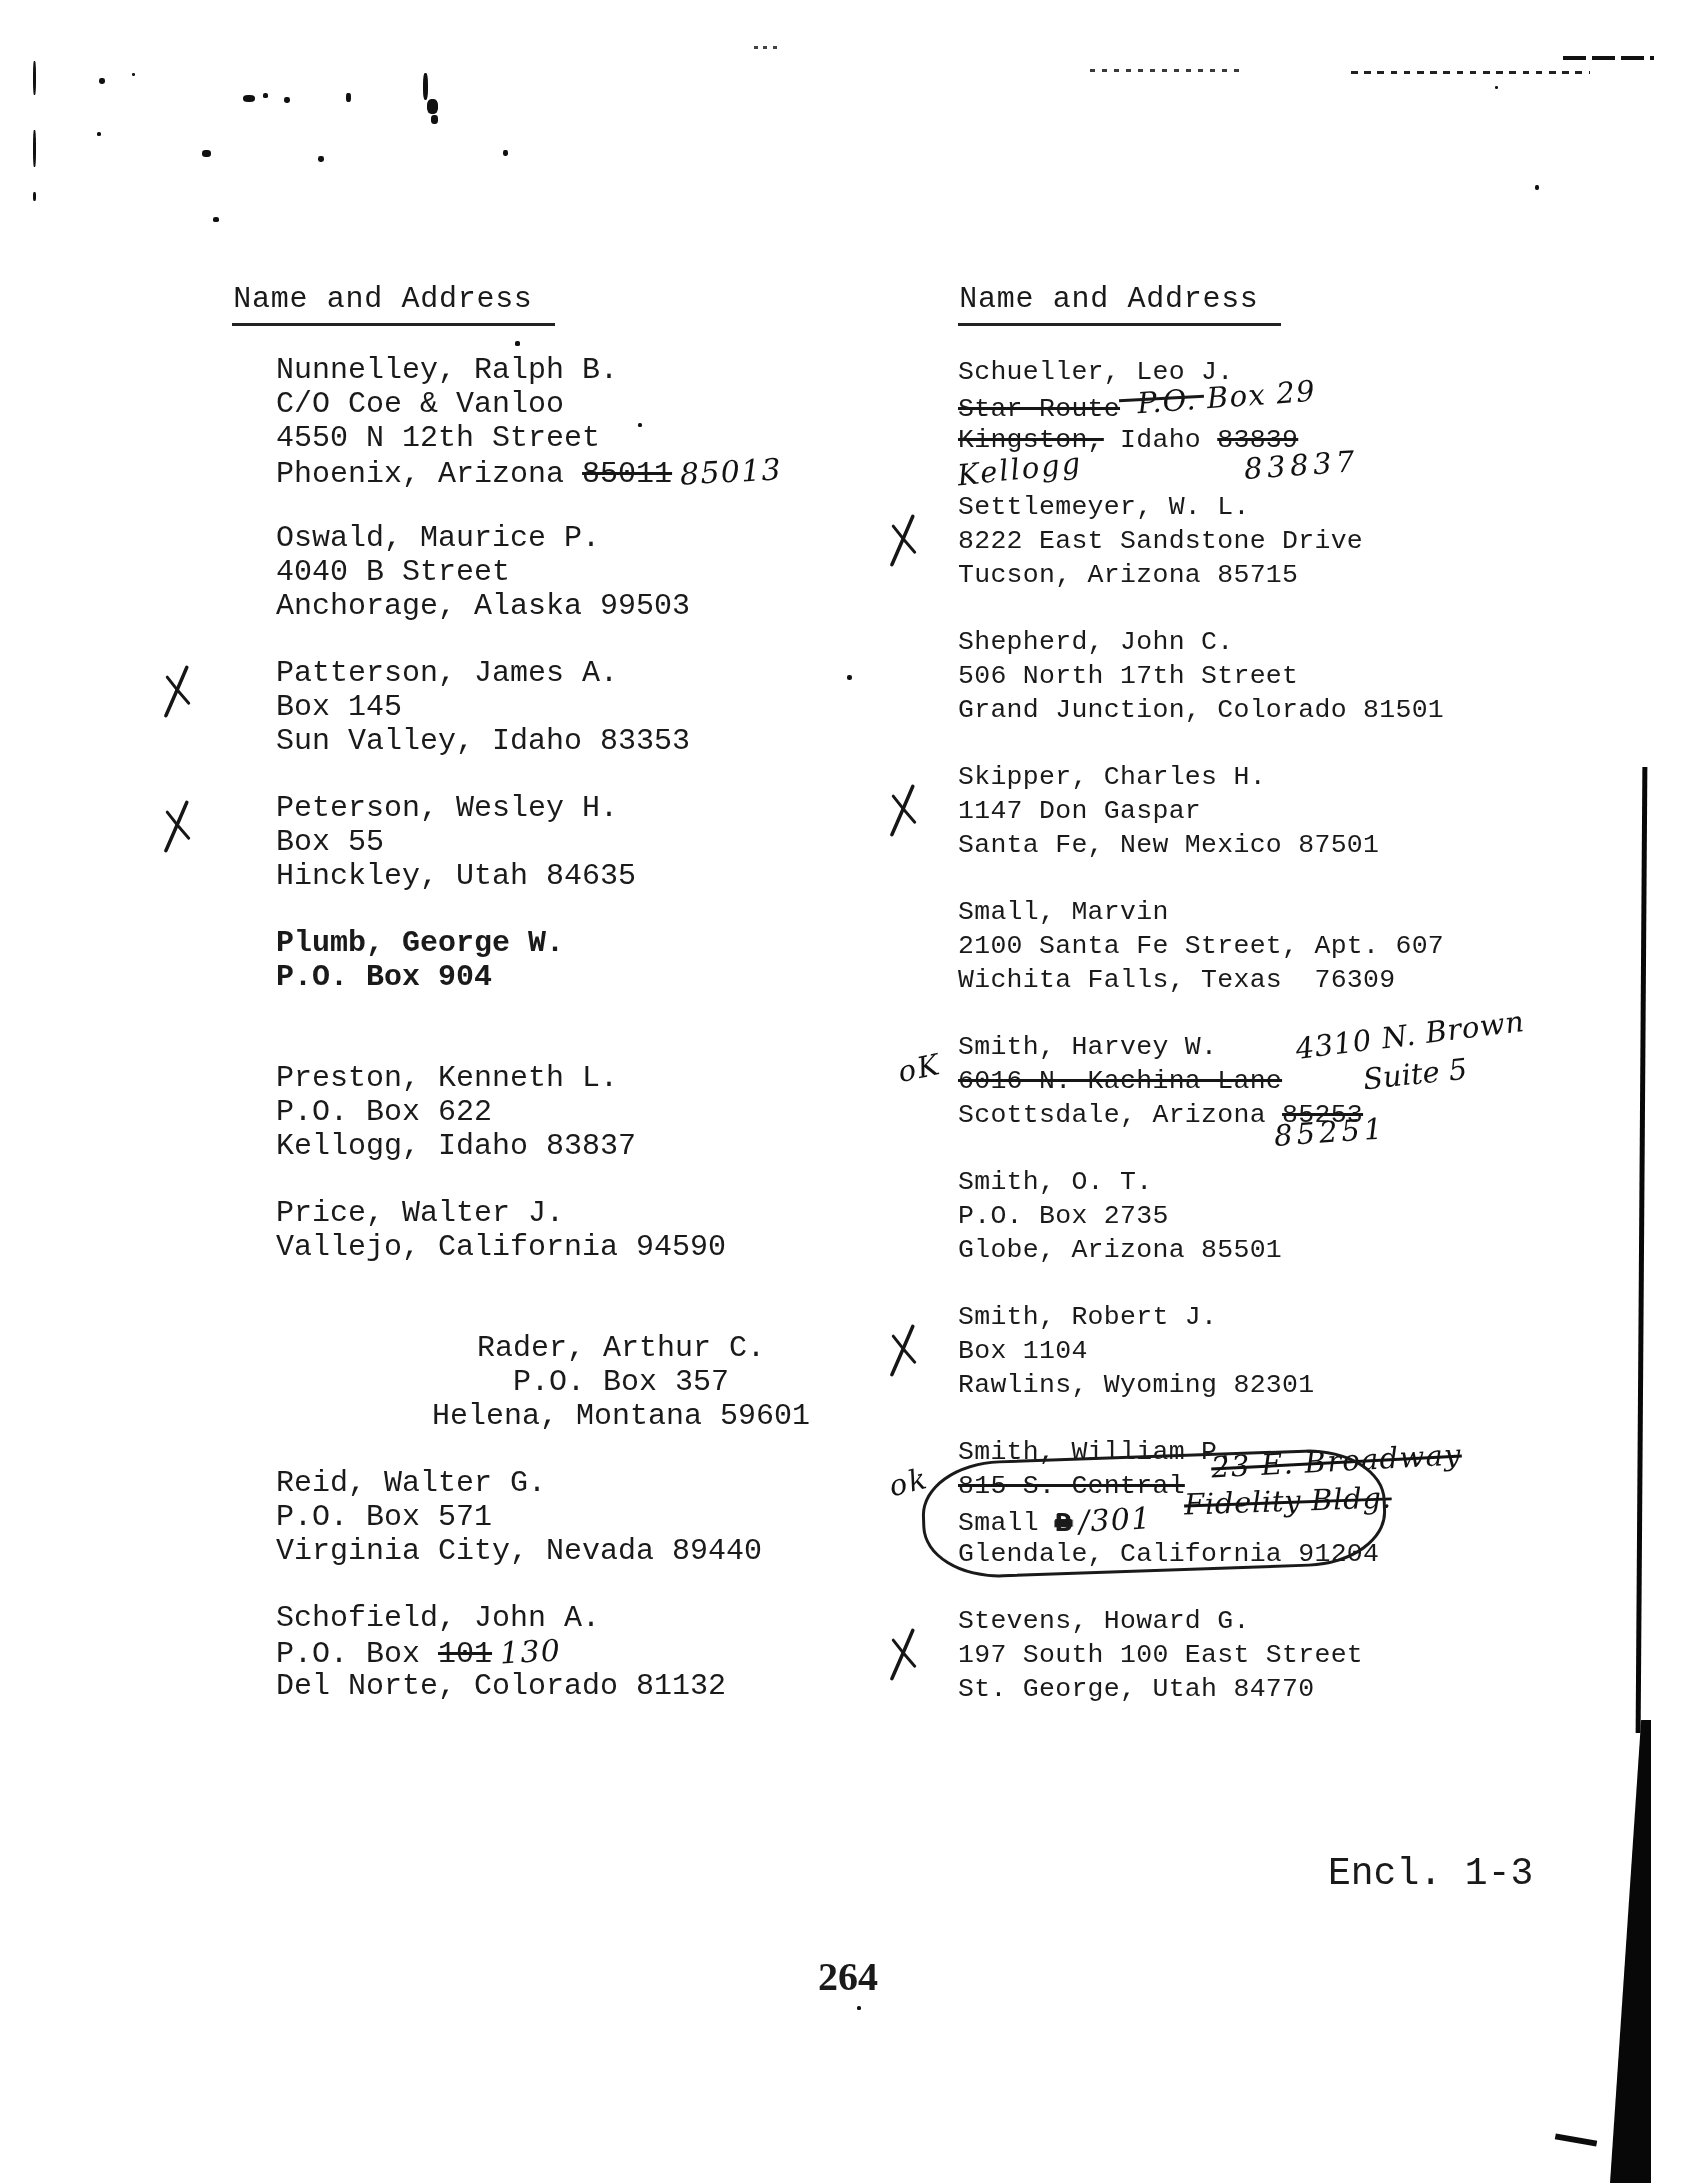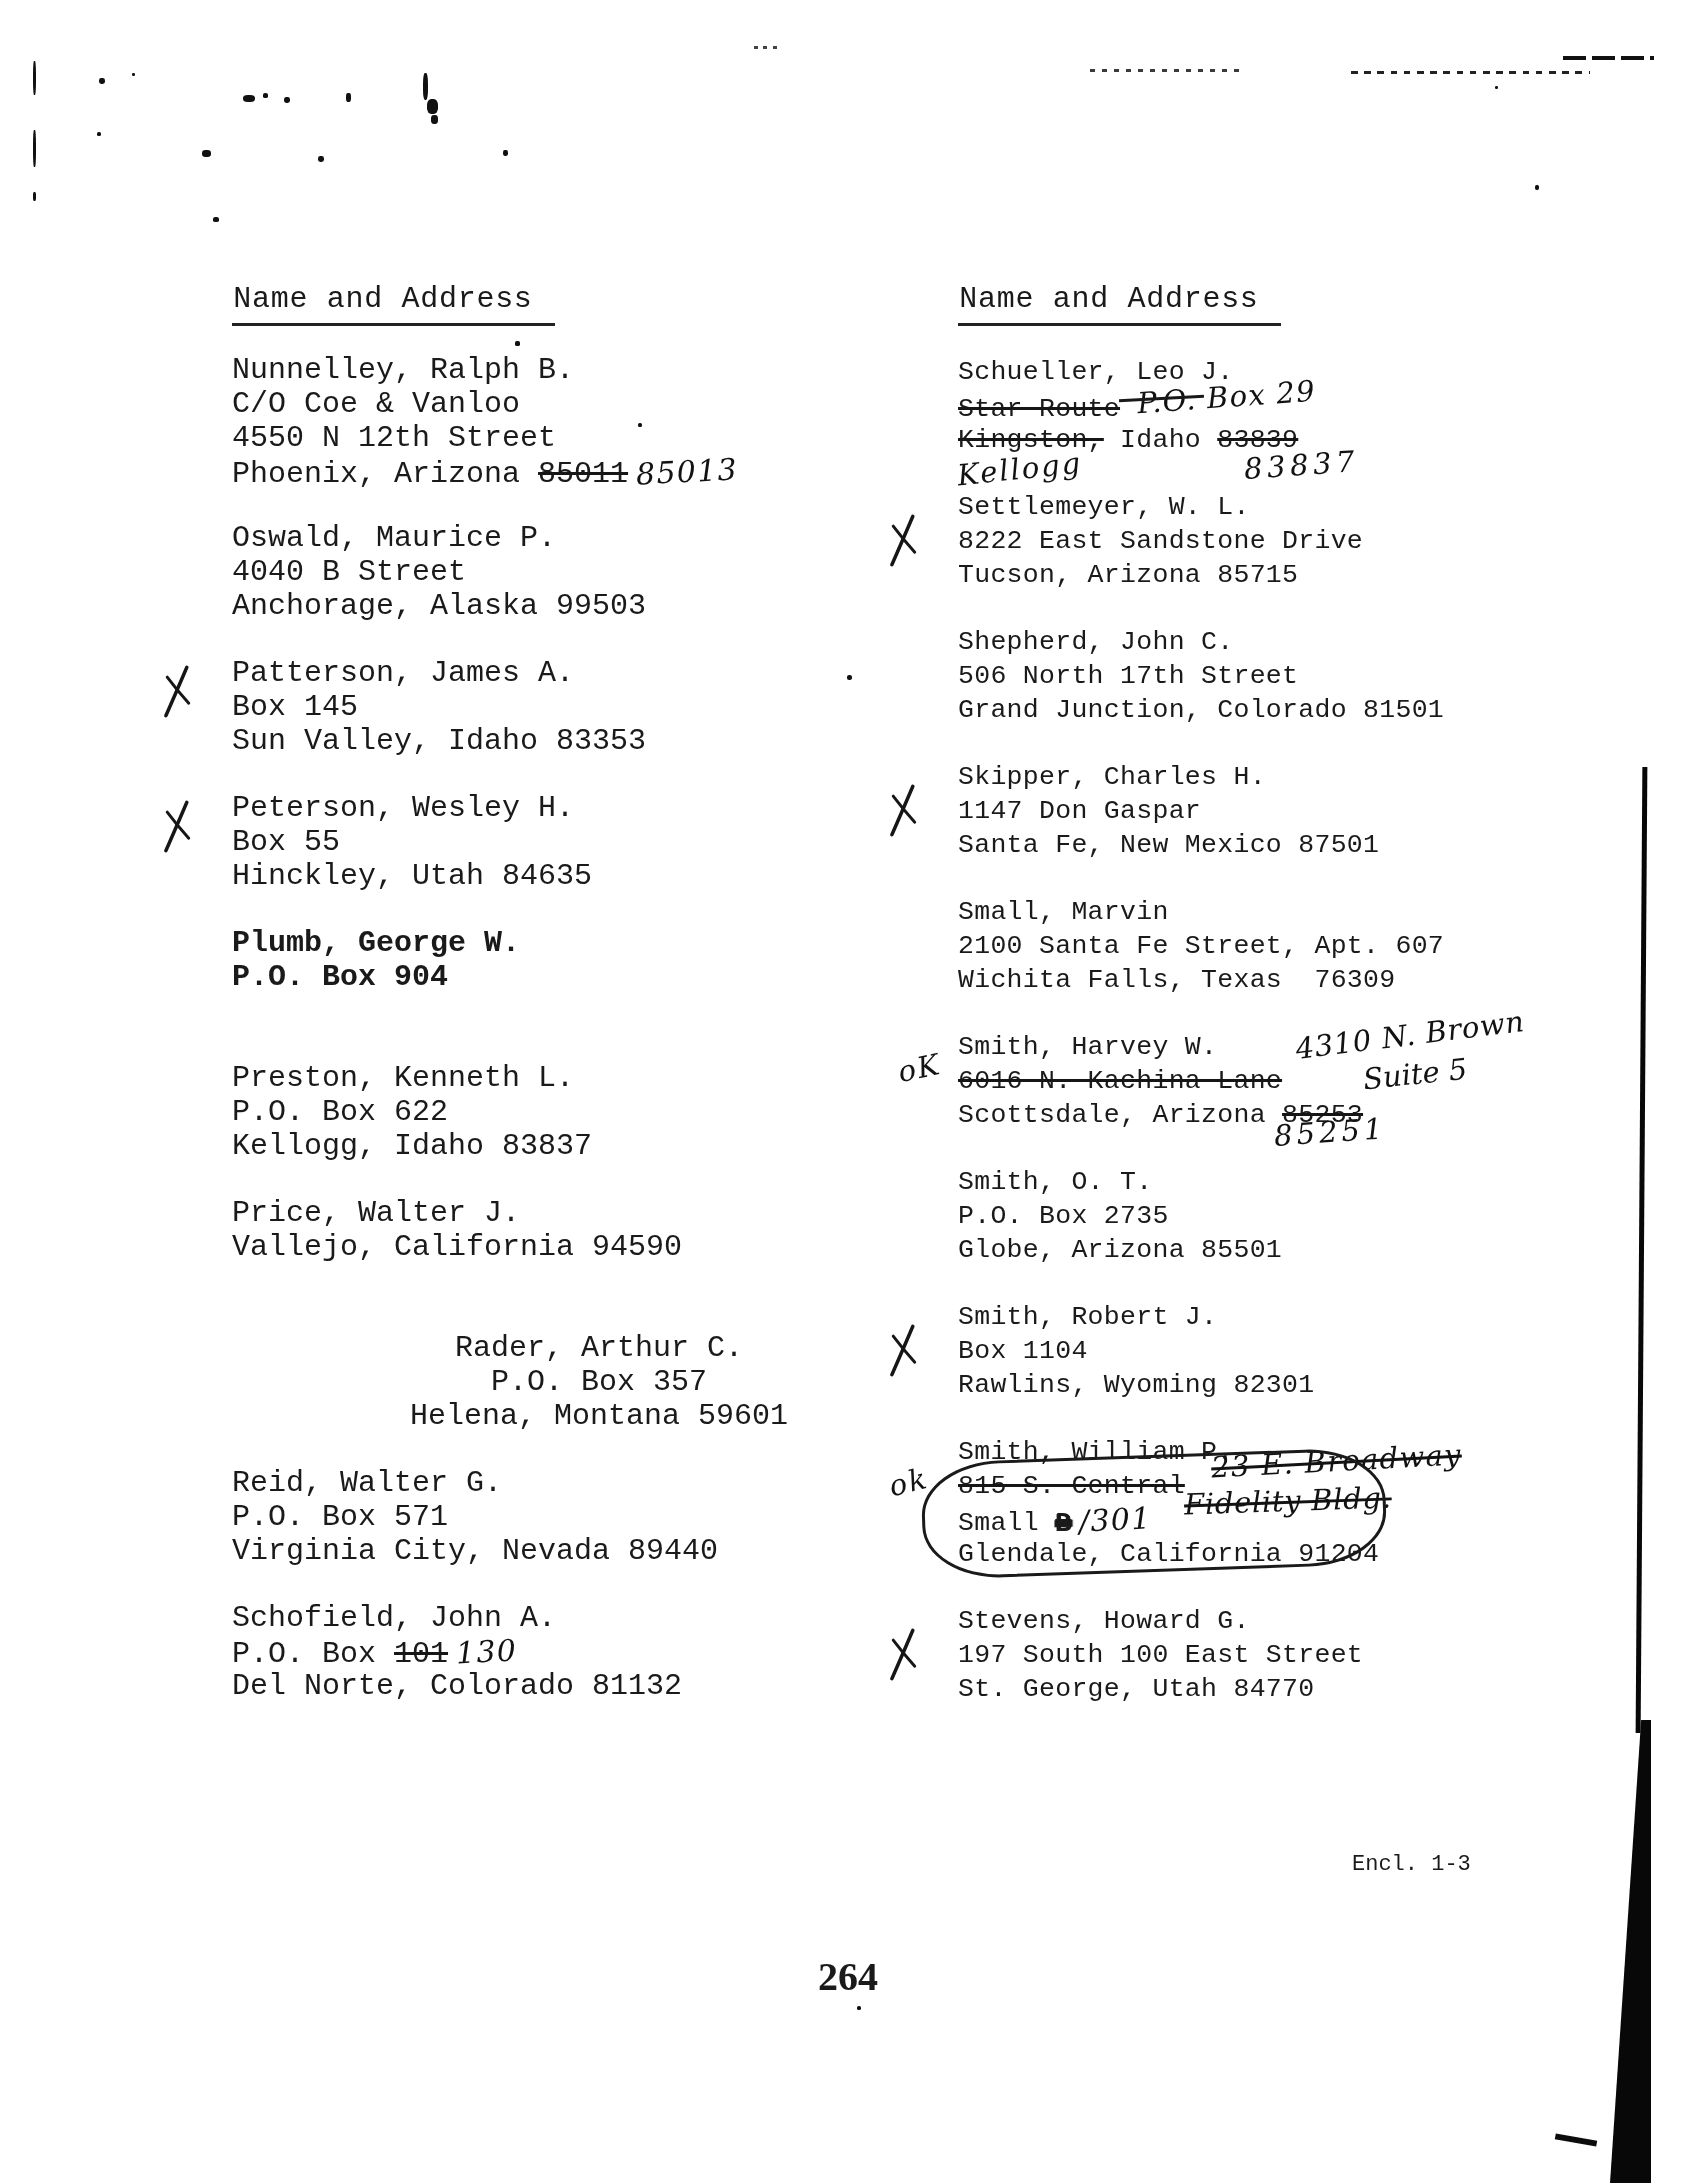--- a/index.html
+++ b/index.html
@@ -7,21 +7,21 @@
     position:relative;width:1687px;height:2183px;background:#ffffff;overflow:hidden;
     font-family:"Liberation Mono",monospace;color:#1a1a1a;
   }
   
   .col-header{
     position:absolute;font-size:30px;white-space:pre;letter-spacing:0.7px;
     border-bottom:3.3px solid #222;padding:0 22.5px 6.6px 1.3px;
   }
   .entry{position:absolute;width:734px;}
   .tline{white-space:pre;height:34px;line-height:34px;}
-  .col0 .tline{font-size:30px;}
+  .col0 .tline{font-size:30px;margin-left:44px;}
   .col1 .tline{font-size:26.5px;letter-spacing:0.3px;}
   .seg{white-space:pre;}
   .st{text-decoration:line-through;text-decoration-thickness:3px;text-decoration-color:#161616;}
   
   .hand{font-family:"DejaVu Serif",serif;font-style:italic;color:#121212;}
   .h{display:inline-block;font-size:30px;transform:rotate(-3deg);margin-left:8px;letter-spacing:1.3px;}
   .hu{display:inline-block;font-size:29px;transform:rotate(-4deg);margin-left:17px;position:relative;top:-9.3px;letter-spacing:1.3px;}
   .sc{text-decoration:line-through;text-decoration-thickness:7.3px;text-shadow:1.3px 0.7px 0 #1d1d1d,-0.7px 1.3px 0 #1d1d1d;}
   
   .xmark{position:absolute;left:-70px;}
@@ -39,21 +39,21 @@
   .harvey-addr1{left:337px;top:-12px;font-size:28px;transform:rotate(-7deg);letter-spacing:0.7px;}
   .harvey-addr2{left:405px;top:26.5px;font-size:26.5px;transform:rotate(-6deg);}
   .harvey-zip{left:316px;top:85px;font-size:30px;transform:rotate(-4deg);letter-spacing:4px;}
   .william-bdwy{left:253px;top:9.3px;font-size:29px;transform:rotate(-3deg);letter-spacing:1.3px;
     text-decoration:line-through;text-decoration-thickness:3.3px;}
   .william-fid{left:226px;top:49px;font-size:29px;transform:rotate(-2deg);letter-spacing:0.7px;
     text-decoration:line-through;text-decoration-thickness:3.3px;}
   .william-circle{left:-36px;top:20px;width:458px;height:111px;border:3.3px solid #1a1a1a;
     border-radius:79px / 53px;transform:rotate(-2deg);}
   
-  .encl{position:absolute;left:1328px;top:1852px;font-size:22px;white-space:pre;margin-left:24px;}
+  .encl{position:absolute;left:1328px;top:1852px;font-size:38px;white-space:pre;}
   .pageno{position:absolute;left:818px;top:1953px;font-family:Liberation Serif, serif;
     font-weight:700;font-size:40px;}
   
   .speck{position:absolute;background:#111;border-radius:40%;}
   .dash{position:absolute;}
   .edge-line{position:absolute;left:1639px;top:767px;width:4.6px;height:966px;background:#080808;transform:rotate(0.4deg);}
   .edge-tri{position:absolute;left:1610px;top:1720px;width:41px;height:463px;background:#080808;
     clip-path:polygon(76% 0,100% 0,100% 100%,0 100%);}
   .corner-slash{position:absolute;left:1555px;top:2137px;width:42px;height:6px;background:#0c0c0c;transform:rotate(10deg);}
 </style>

